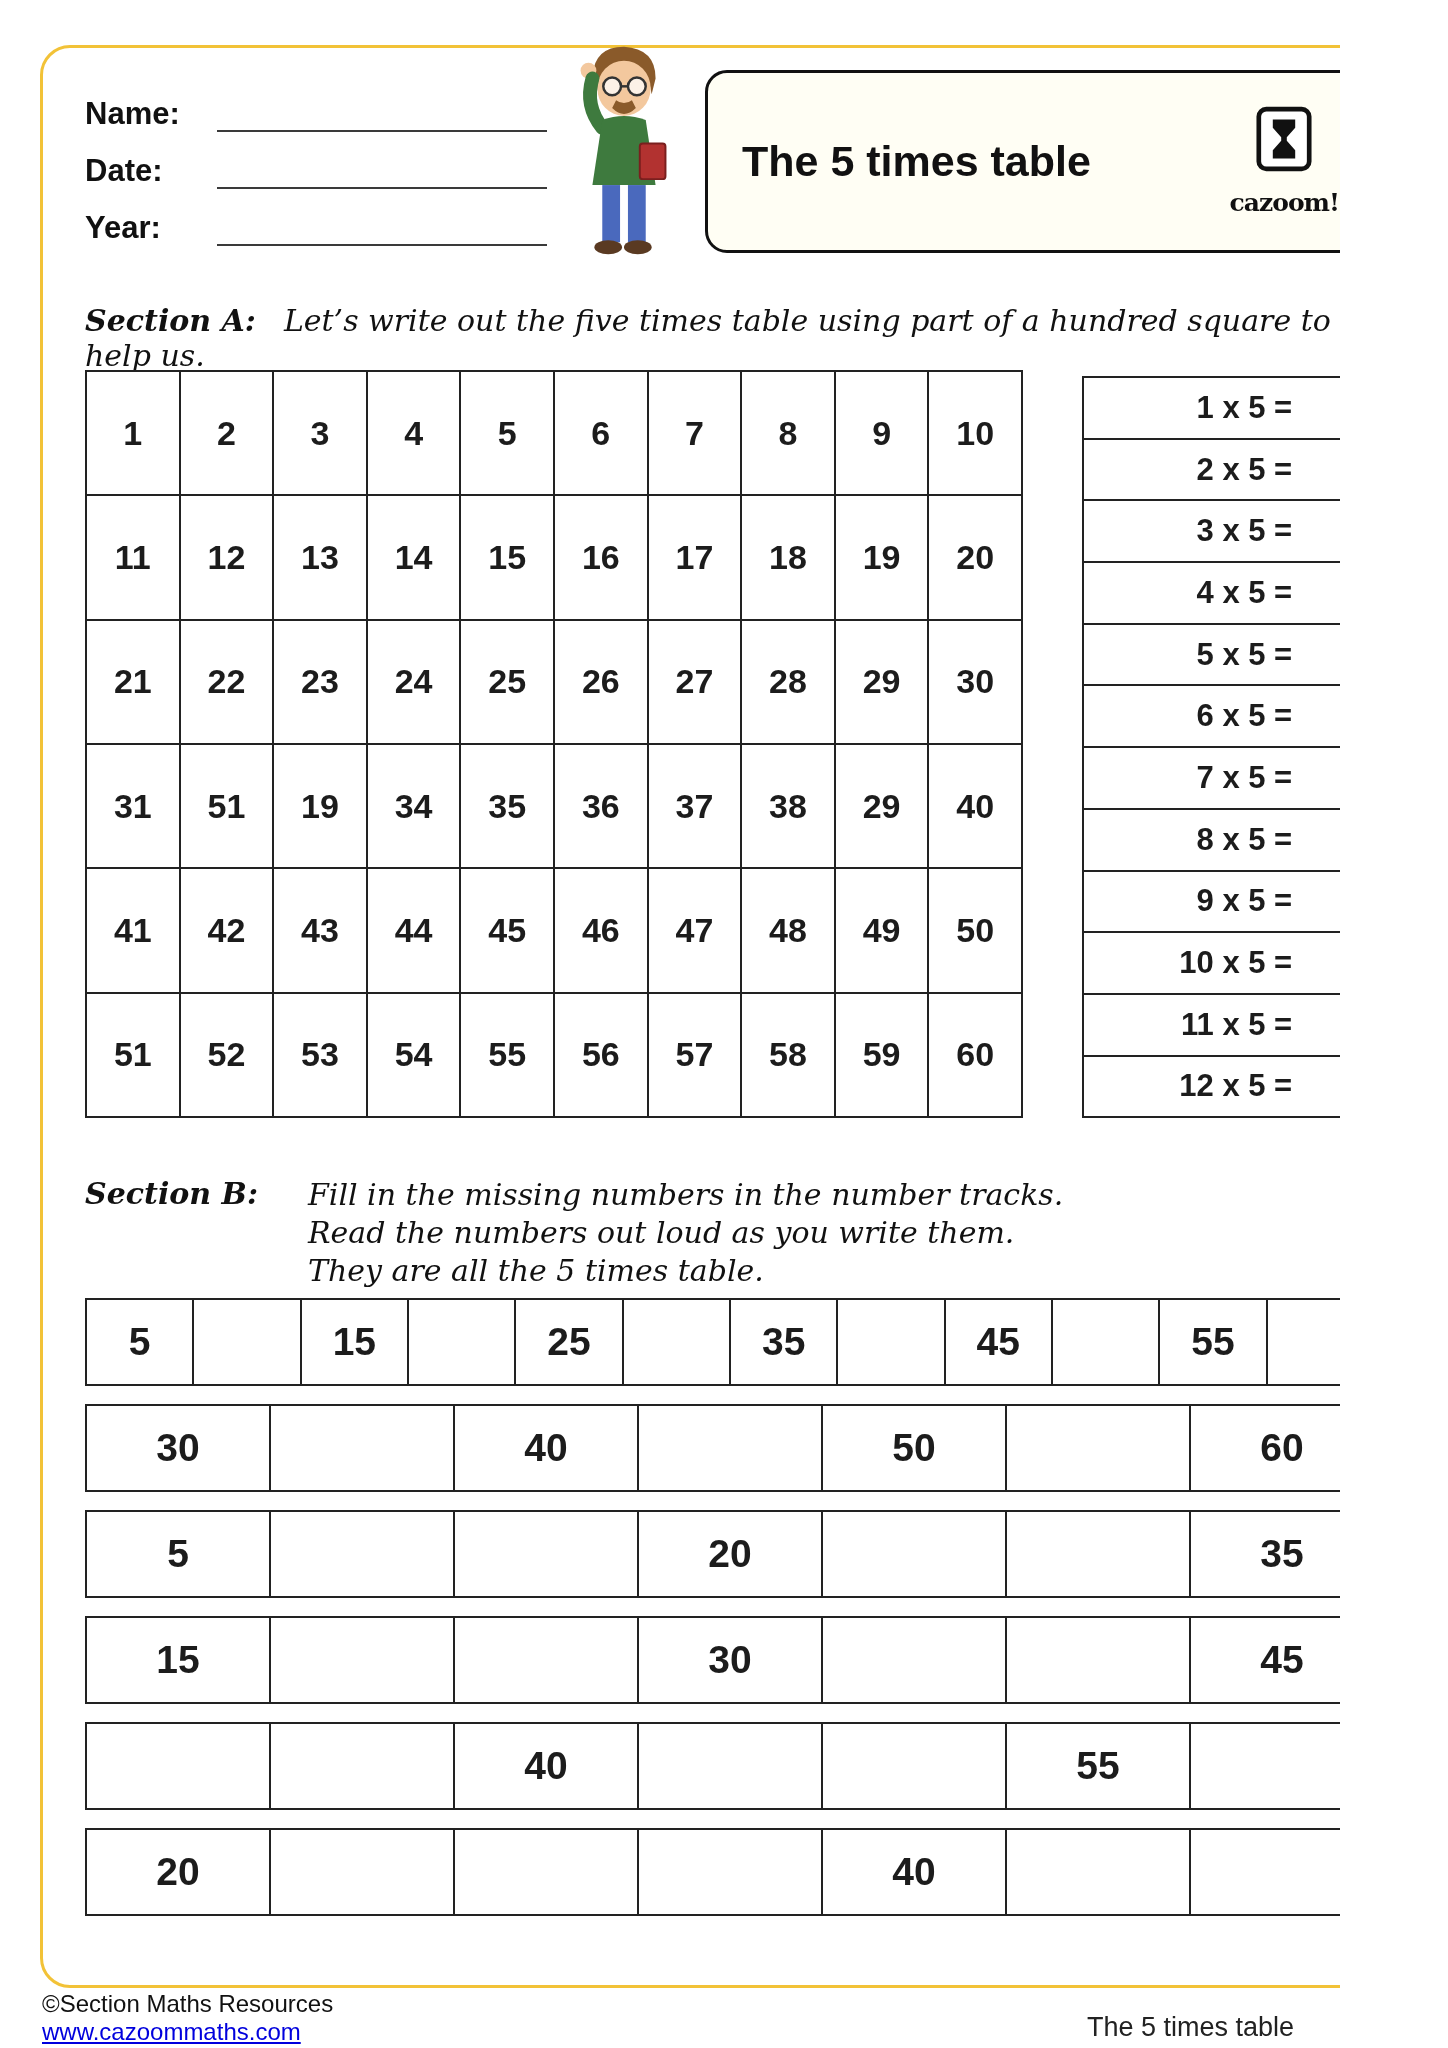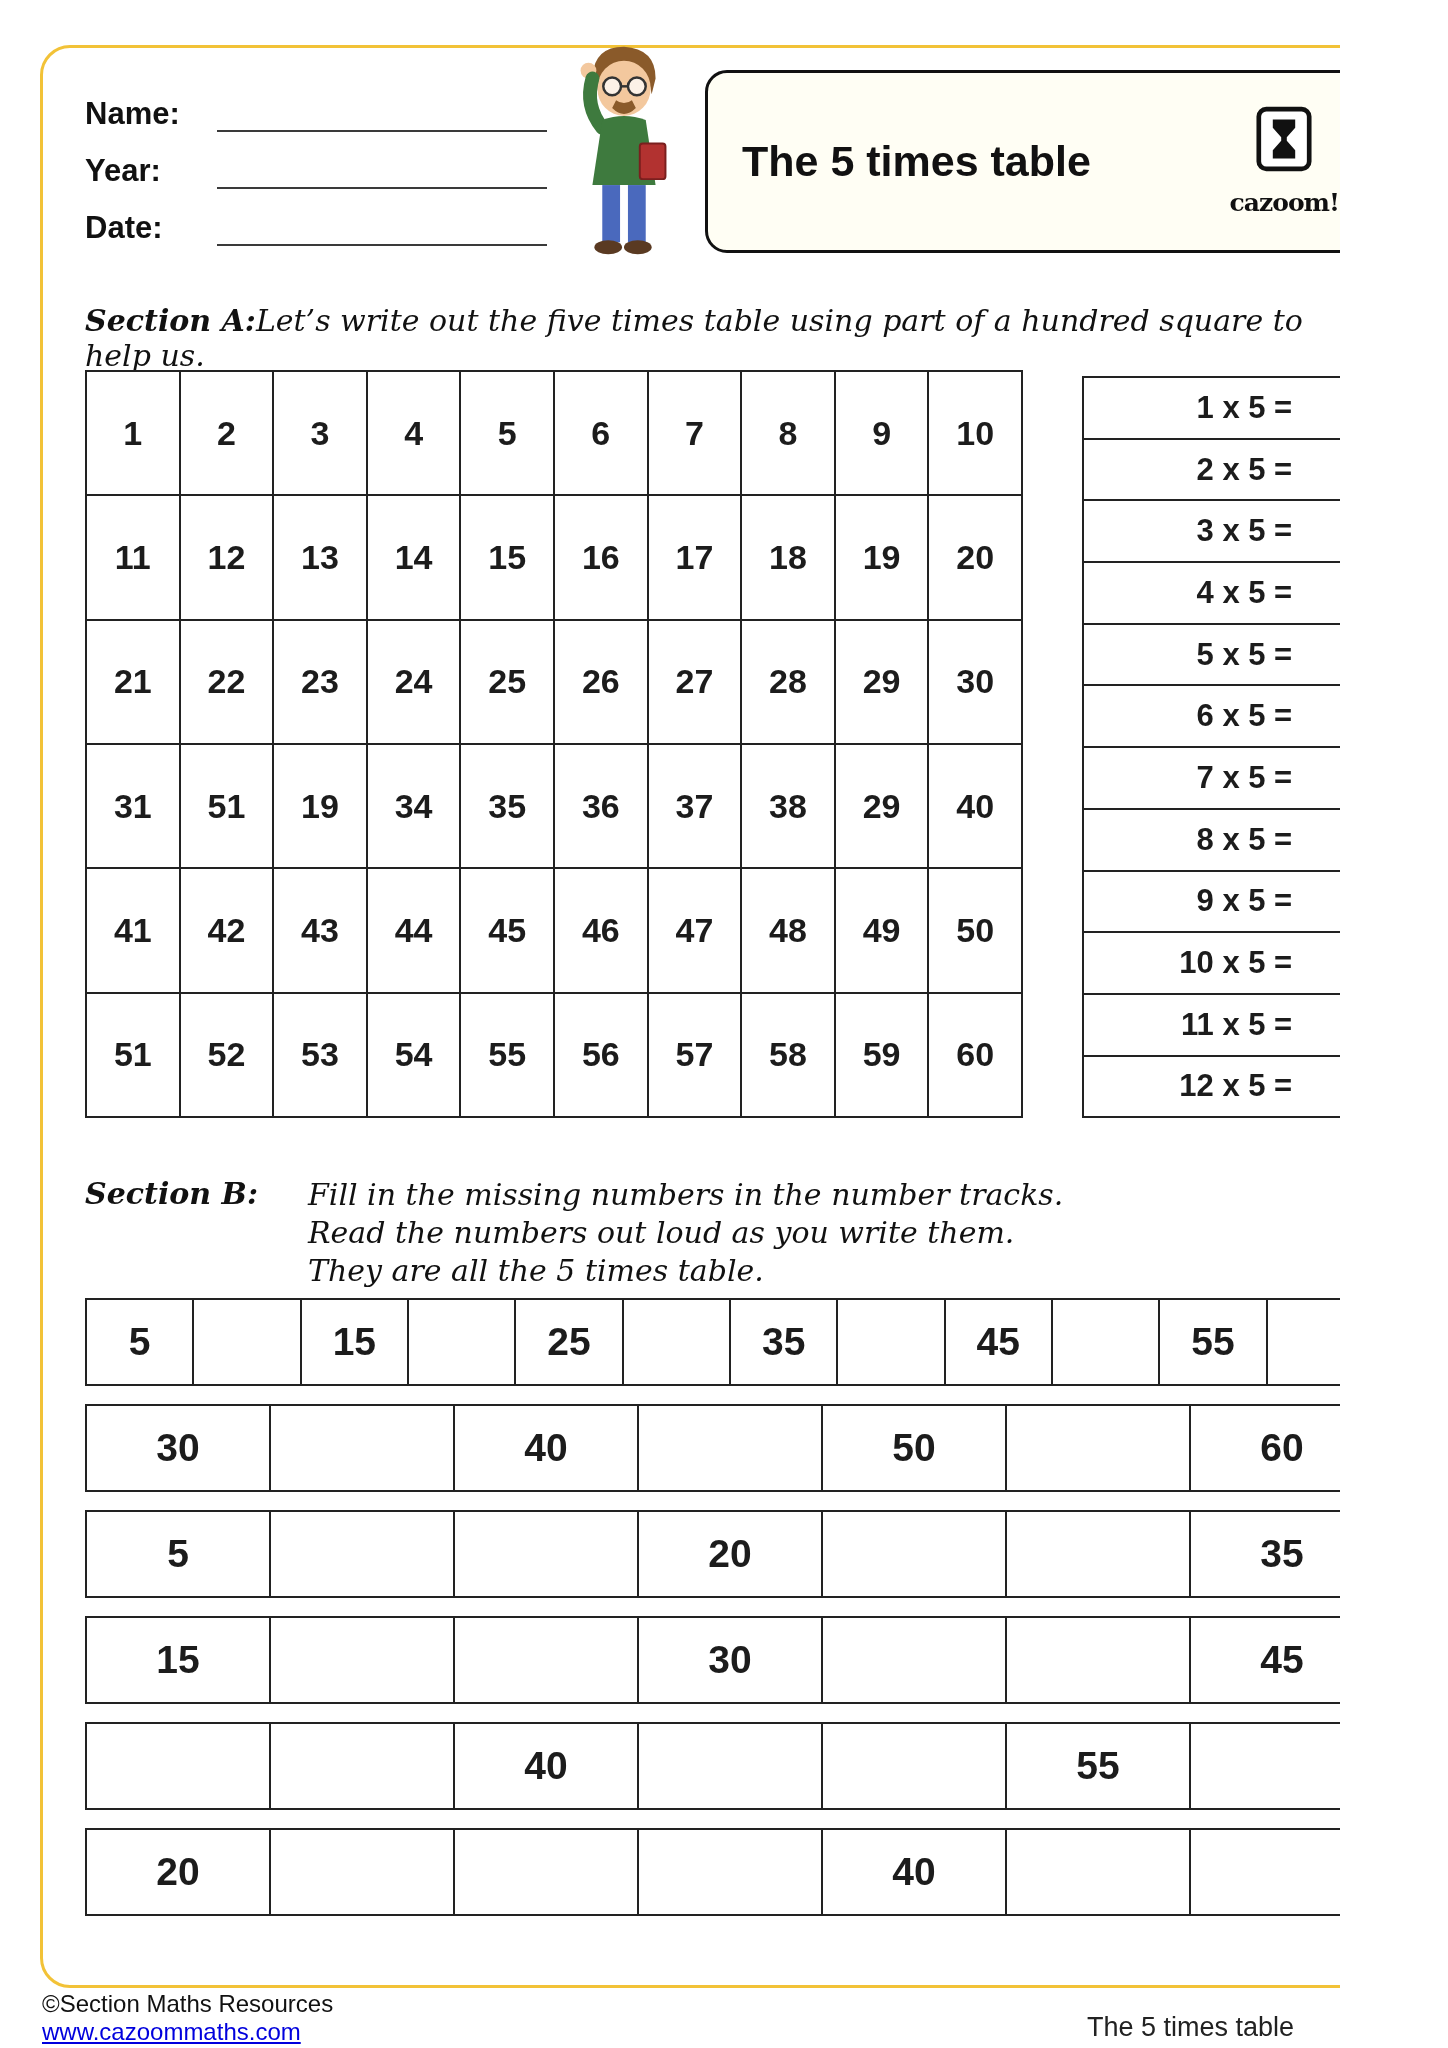--- a/index.html
+++ b/index.html
@@ -27,21 +27,21 @@
   }
   .title-text { font-size:43px; font-weight:bold; color:#111; }
   .logo { display:flex; flex-direction:column; align-items:center; }
   .logo-text { font-family:"DejaVu Serif", serif; font-weight:bold; font-size:25px; letter-spacing:-1px; margin-top:16px; color:#111; }
   
   .section-heading {
     position:absolute; font-family:"DejaVu Serif", serif; font-style:italic;
     font-size:30px; color:#111;
   }
   #sectionA { left:85px; top:303px; width:1270px; }
-  .sec-label { font-weight:bold; margin-right:0; }
+  .sec-label { font-weight:bold; margin-right:28px; }
   #sectionB { left:85px; top:1176px; display:flex; align-items:flex-start; }
   #sectionB .sec-label { margin-right:22px; white-space:nowrap; }
   .sec-b-lines div { line-height:38px;margin-left:28px; }
   
   .hundred-square {
     position:absolute; left:85px; top:370px; width:938px; height:748px;
     background:var(--line,#222); padding:2px; display:grid;
     grid-template-columns:repeat(10,1fr); grid-template-rows:repeat(6,1fr); gap:2px;
   }
   .hs-cell { background:#fff; display:flex; align-items:center; justify-content:center;
@@ -72,25 +72,25 @@
 
 <div class="page">
   <div class="frame"></div>
 
   <div class="header-fields">
     <div class="field-row">
       <span class="field-label">Name:</span>
       <span class="field-line"></span>
     </div>
     <div class="field-row">
+      <span class="field-label">Date:</span>
+      <span class="field-line"></span>
+    </div>
+    <div class="field-row">
       <span class="field-label">Year:</span>
-      <span class="field-line"></span>
-    </div>
-    <div class="field-row">
-      <span class="field-label">Date:</span>
       <span class="field-line"></span>
     </div>
   </div>
 
   <div class="teacher">
     <svg width="158" height="232" viewBox="0 0 160 235">
       <path d="M48,42 Q50,12 80,12 Q112,14 112,44 L108,60 Q104,30 80,30 Q56,30 52,60 Z" fill="#8a5a2a"></path>
       <ellipse cx="80" cy="54" rx="27" ry="28" fill="#f3c89e"></ellipse>
       <circle cx="68" cy="52" r="9" fill="#ffffff" fill-opacity="0.75" stroke="#333" stroke-width="2.5"></circle>
       <circle cx="93" cy="52" r="9" fill="#ffffff" fill-opacity="0.75" stroke="#333" stroke-width="2.5"></circle>

